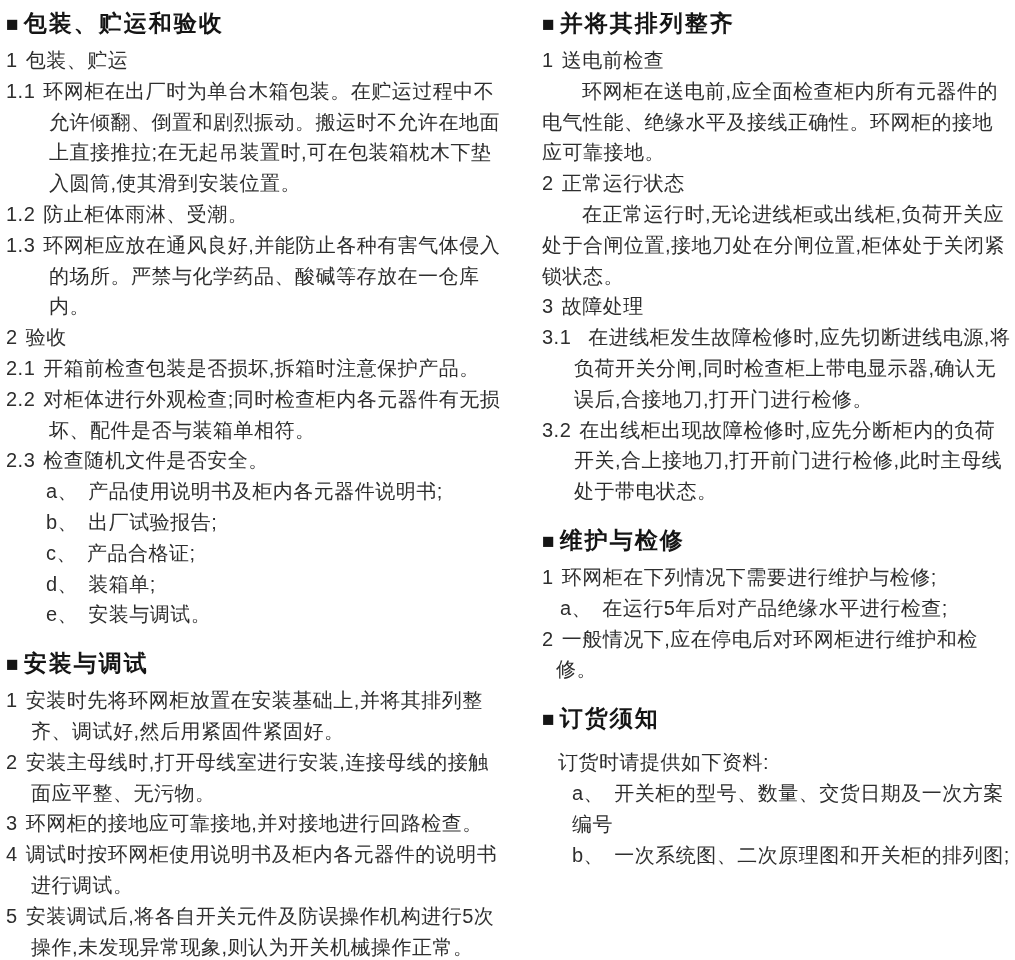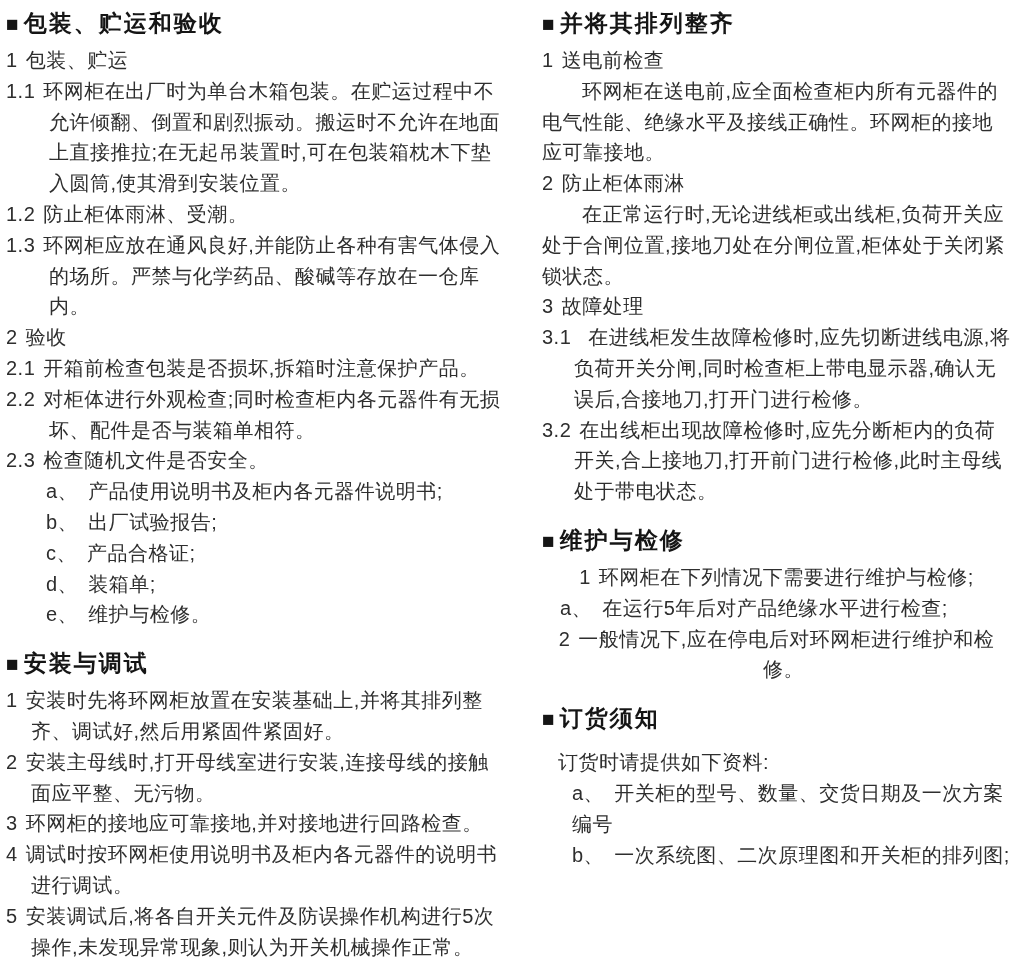--- a/index.html
+++ b/index.html
@@ -30,21 +30,21 @@
   .hang-2 { padding-left: 43px; text-indent: -43px; }  
   .hang-2t { padding-left: 32px; text-indent: -32px; } 
   .num { margin-right: 8px; }
   .num-tight { margin-right: 17px; }
 
   
   .marker { margin-right: 10px; }
   .sub-a { padding-left: 40px; }                        
   .sub-m { padding-left: 54px; text-indent: -36px; }    
   .sub-o { padding-left: 30px; }                        
-  .m-item { padding-left: 14px; text-indent: -14px; text-align: center; }   
+  .m-item { padding-left: 14px; text-indent: -14px; }   
 
   
   .para { text-indent: 40px; }
   .intro { padding-left: 16px; }
   .gap-top { margin-top: 13px; }
 </style>
 </head>
 <body>
 
 <div class="page">
@@ -59,21 +59,21 @@
       <p class="hang-2"><span class="num">1.2</span><span>防止柜体雨淋、受潮。</span></p>
       <p class="hang-2"><span class="num">1.3</span><span>环网柜应放在通风良好,并能防止各种有害气体侵入的场所。严禁与化学药品、酸碱等存放在一仓库内。</span></p>
       <p class="hang-1"><span class="num">2</span><span>验收</span></p>
       <p class="hang-2"><span class="num">2.1</span><span>开箱前检查包装是否损坏,拆箱时注意保护产品。</span></p>
       <p class="hang-2"><span class="num">2.2</span><span>对柜体进行外观检查;同时检查柜内各元器件有无损坏、配件是否与装箱单相符。</span></p>
       <p class="hang-2"><span class="num">2.3</span><span>检查随机文件是否安全。</span></p>
       <p class="sub-a"><span class="marker">a、</span><span>产品使用说明书及柜内各元器件说明书;</span></p>
       <p class="sub-a"><span class="marker">b、</span><span>出厂试验报告;</span></p>
       <p class="sub-a"><span class="marker">c、</span><span>产品合格证;</span></p>
       <p class="sub-a"><span class="marker">d、</span><span>装箱单;</span></p>
-      <p class="sub-a"><span class="marker">e、</span><span>维护与检修。</span></p>
+      <p class="sub-a"><span class="marker">e、</span><span>安装与调试。</span></p>
     </section>
 
     <section>
       <h2 class="sec-title"><span class="bullet">■</span><span>安装与调试</span></h2>
 
       <p class="hang-1"><span class="num">1</span><span>安装时先将环网柜放置在安装基础上,并将其排列整齐、调试好,然后用紧固件紧固好。</span></p>
       <p class="hang-1"><span class="num">2</span><span>安装主母线时,打开母线室进行安装,连接母线的接触面应平整、无污物。</span></p>
       <p class="hang-1"><span class="num">3</span><span>环网柜的接地应可靠接地,并对接地进行回路检查。</span></p>
       <p class="hang-1"><span class="num">4</span><span>调试时按环网柜使用说明书及柜内各元器件的说明书进行调试。</span></p>
       <p class="hang-1"><span class="num">5</span><span>安装调试后,将各自开关元件及防误操作机构进行5次操作,未发现异常现象,则认为开关机械操作正常。</span></p>
@@ -81,21 +81,21 @@
 
   </div>
 
   <div class="col col-right">
 
     <section>
       <h2 class="sec-title"><span class="bullet">■</span><span>并将其排列整齐</span></h2>
 
       <p class="hang-1"><span class="num">1</span><span>送电前检查</span></p>
       <p class="para">环网柜在送电前,应全面检查柜内所有元器件的电气性能、绝缘水平及接线正确性。环网柜的接地应可靠接地。</p>
-      <p class="hang-1"><span class="num">2</span><span>防止柜体雨淋</span></p>
+      <p class="hang-1"><span class="num">2</span><span>正常运行状态</span></p>
       <p class="para">在正常运行时,无论进线柜或出线柜,负荷开关应处于合闸位置,接地刀处在分闸位置,柜体处于关闭紧锁状态。</p>
       <p class="hang-1"><span class="num">3</span><span>故障处理</span></p>
       <p class="hang-2t"><span class="num-tight">3.1</span><span>在进线柜发生故障检修时,应先切断进线电源,将负荷开关分闸,同时检查柜上带电显示器,确认无误后,合接地刀,打开门进行检修。</span></p>
       <p class="hang-2t"><span class="num">3.2</span><span>在出线柜出现故障检修时,应先分断柜内的负荷开关,合上接地刀,打开前门进行检修,此时主母线处于带电状态。</span></p>
     </section>
 
     <section>
       <h2 class="sec-title"><span class="bullet">■</span><span>维护与检修</span></h2>
 
       <p class="m-item"><span class="num">1</span><span>环网柜在下列情况下需要进行维护与检修;</span></p>

